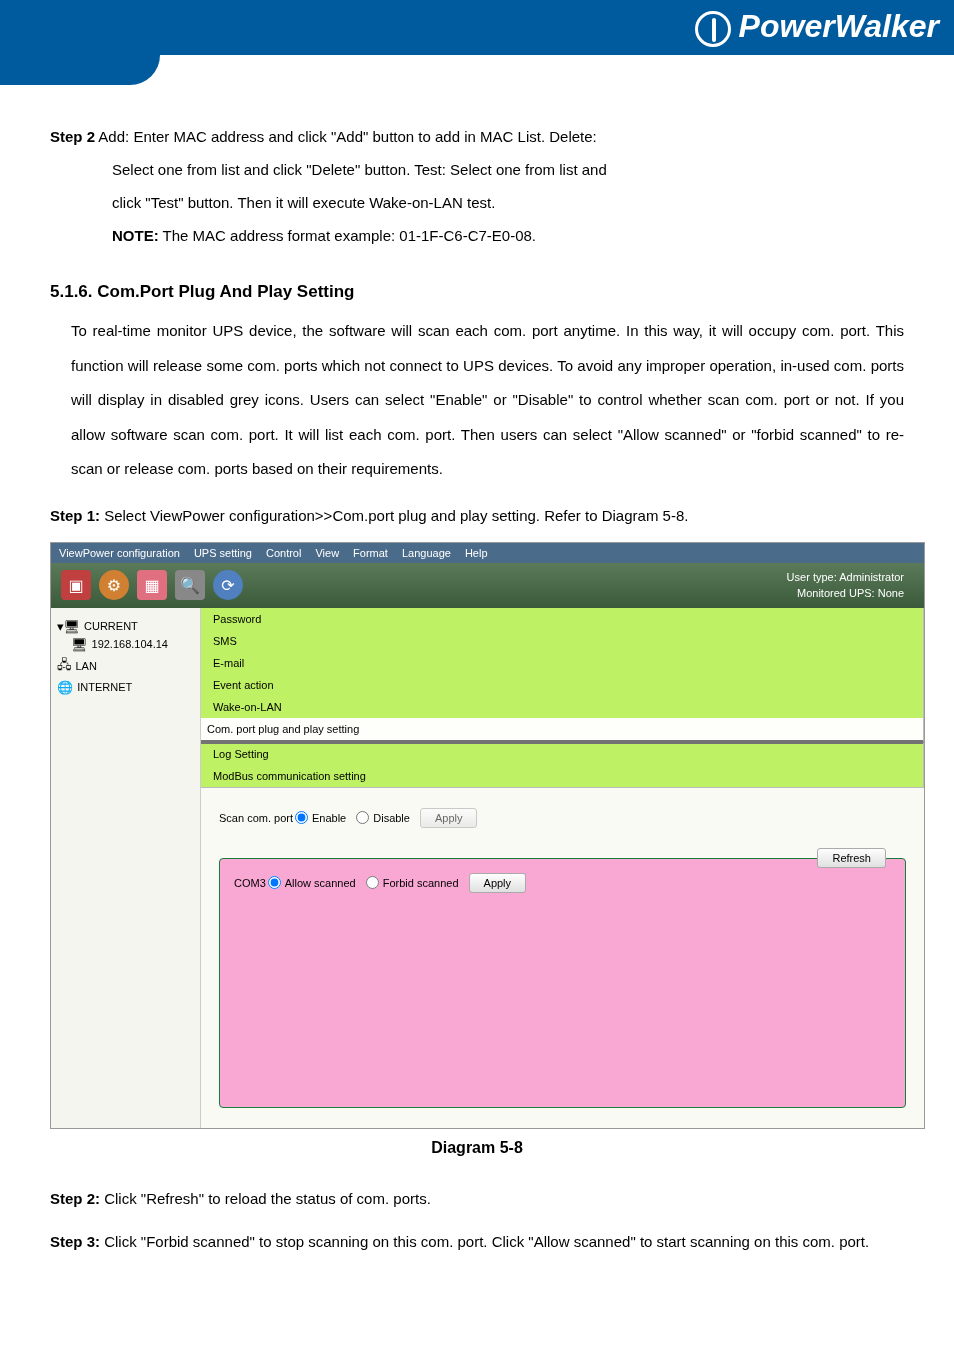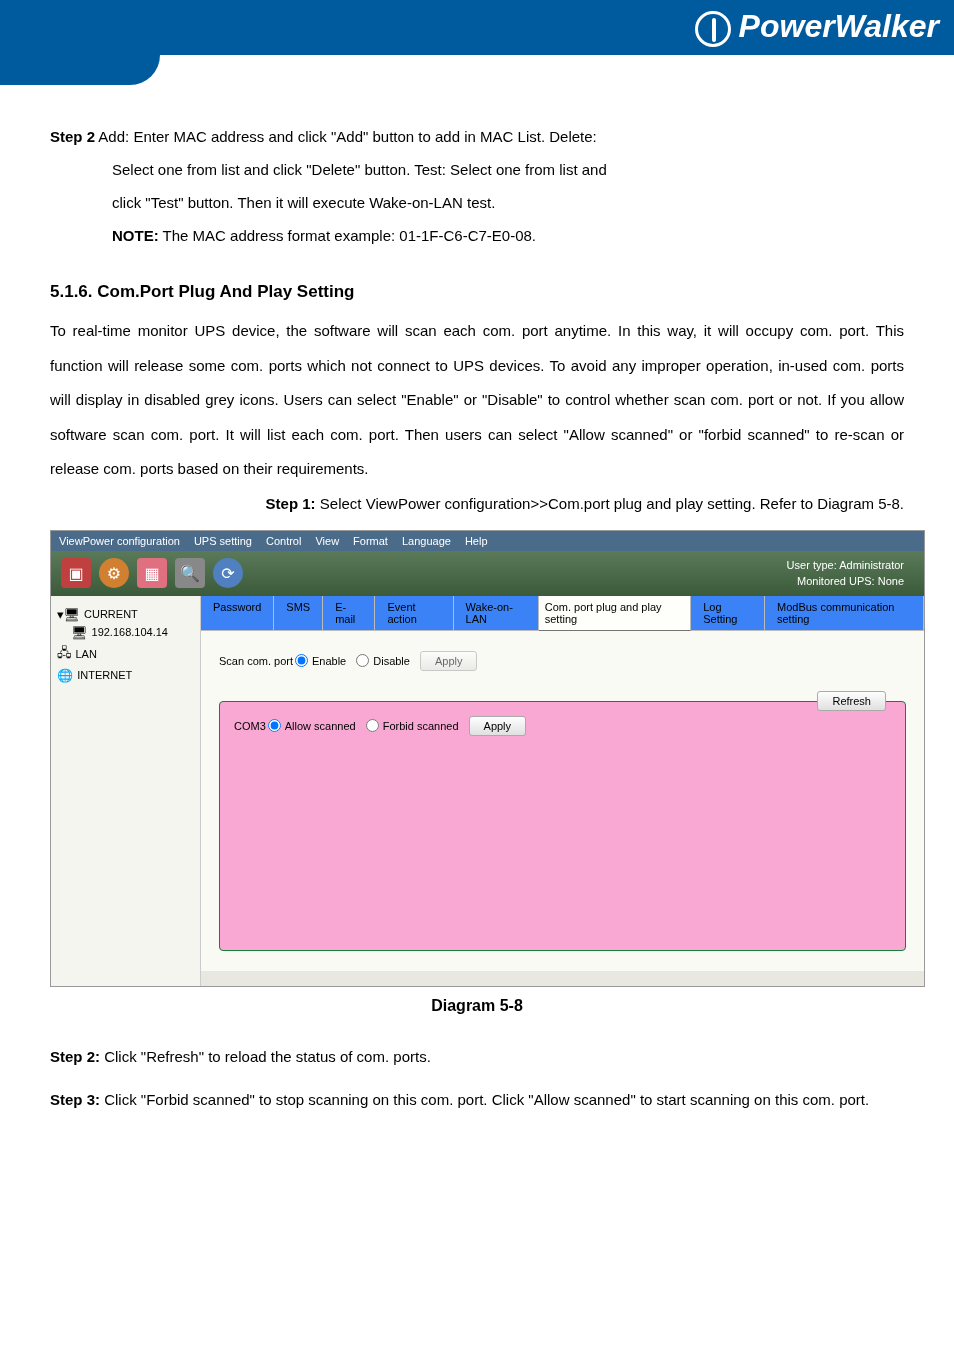--- a/index.html
+++ b/index.html
@@ -14,21 +14,21 @@
     
     .content { padding: 30px 50px; }
     .diagram-caption { text-align: center; font-weight: bold; font-size: 16px; margin: 8px 0 25px; }
     
     .step-block { margin-bottom: 10px; line-height: 2.2; font-size: 15px; }
     .step-label { font-weight: bold; }
     .indent { padding-left: 62px; }
     .note-label { font-weight: bold; }
     
     h3 { font-size: 17px; margin: 30px 0 12px; }
-    .body-text { font-size: 15px; line-height: 2.3; text-align: justify; }
+    .body-text { font-size: 15px; line-height: 2.3; text-align: justify; margin-left: 21px; }
     
     .screenshot { margin: 10px auto; width: 875px; border: 1px solid #999; background: #e8e8e0; font-family: Arial, sans-serif; font-size: 11px; }
     .menubar { background: #4a6b8a; color: white; padding: 4px 8px; display: flex; gap: 14px; font-size: 11px; }
     .menubar span { cursor: pointer; }
     
     .toolbar { background: linear-gradient(to bottom, #5a7a5a, #3a5a3a); padding: 6px 10px; display: flex; align-items: center; justify-content: space-between; }
     .toolbar-icons { display: flex; gap: 8px; }
     .tb-icon { width: 30px; height: 30px; border-radius: 4px; display: flex; align-items: center; justify-content: center; font-size: 16px; }
     .tb-icon.red { background: #c04040; color: white; }
     .tb-icon.orange { background: #d08030; color: white; border-radius: 50%; }
@@ -37,23 +37,23 @@
     .tb-icon.gray { background: #888; color: white; }
     .user-info { color: white; text-align: right; font-size: 11px; line-height: 1.5; padding-right: 10px; }
     
     .inner-body { display: flex; min-height: 390px; }
     .tree { width: 150px; background: #f5f5ef; border-right: 1px solid #ccc; padding: 8px 6px; font-size: 11px; }
     .tree-item { display: flex; align-items: center; gap: 4px; margin: 3px 0; cursor: pointer; }
     .tree-item.child { margin-left: 14px; }
     .tree-icon { font-size: 13px; }
     
     .main-area { flex: 1; padding: 0; }
-    .tabs { display: flex; background: #3b82f6; border-bottom: 1px solid #bbb; }
+    .tabs { display: flex; background: #bef264; border-bottom: 1px solid #bbb; flex-direction: column; }
     .tab { padding: 5px 12px; border-right: 1px solid #bbb; font-size: 11px; cursor: pointer; }
-    .tab.active { background: #fefefa; border-bottom: 1px solid #737373; margin-bottom: -1px; padding-left: 6px; }
+    .tab.active { background: #fefefa; border-bottom: 4px solid #737373; margin-bottom: -1px; padding-left: 6px; }
     
     .tab-content { padding: 20px 18px; background: #fafaf4; }
     .setting-row { margin-bottom: 20px; display: flex; align-items: center; gap: 2px; font-size: 11px; }
     .radio { display: inline-flex; align-items: center; gap: 4px; margin-right: 8px; }
     .radio input { margin: 0; }
     .btn { padding: 3px 14px; border: 1px solid #aaa; border-radius: 3px; background: linear-gradient(#fefefe, #e0e0e0); font-size: 11px; cursor: pointer; }
     .btn.disabled { opacity: 0.6; cursor: default; }
     .refresh-row { text-align: right; padding-right: 20px; margin-bottom: -18px; }
     .port-panel { border: 1px solid #15803d; border-radius: 4px; padding: 14px; background: #f9a8d4; margin-top: 8px; min-height: 250px; }
   </style>
@@ -76,21 +76,21 @@
     <div class="indent">Select one from list and click "Delete" button. Test: Select one from list and</div>
     <div class="indent">click "Test" button. Then it will execute Wake-on-LAN test.</div>
     <div class="indent">
       <span class="note-label">NOTE:</span><span> The MAC address format example: 01-1F-C6-C7-E0-08.</span>
     </div>
   </div>
 
   <h3>5.1.6. Com.Port Plug And Play Setting</h3>
   <div class="body-text">To real-time monitor UPS device, the software will scan each com. port anytime. In this way, it will occupy com. port. This function will release some com. ports which not connect to UPS devices. To avoid any improper operation, in-used com. ports will display in disabled grey icons. Users can select "Enable" or "Disable" to control whether scan com. port or not. If you allow software scan com. port. It will list each com. port. Then users can select "Allow scanned" or "forbid scanned" to re-scan or release com. ports based on their requirements.</div>
 
-  <div class="step-block" style="text-align:right;">
+  <div class="step-block" style="margin-top:12px;">
     <span class="step-label">Step 1:</span><span> Select ViewPower configuration&gt;&gt;Com.port plug and play setting. Refer to Diagram 5-8.</span>
   </div>
 
   <div class="screenshot">
     <div class="menubar">
       <span>ViewPower configuration</span>
       <span>UPS setting</span>
       <span>Control</span>
       <span>View</span>
       <span>Format</span>

